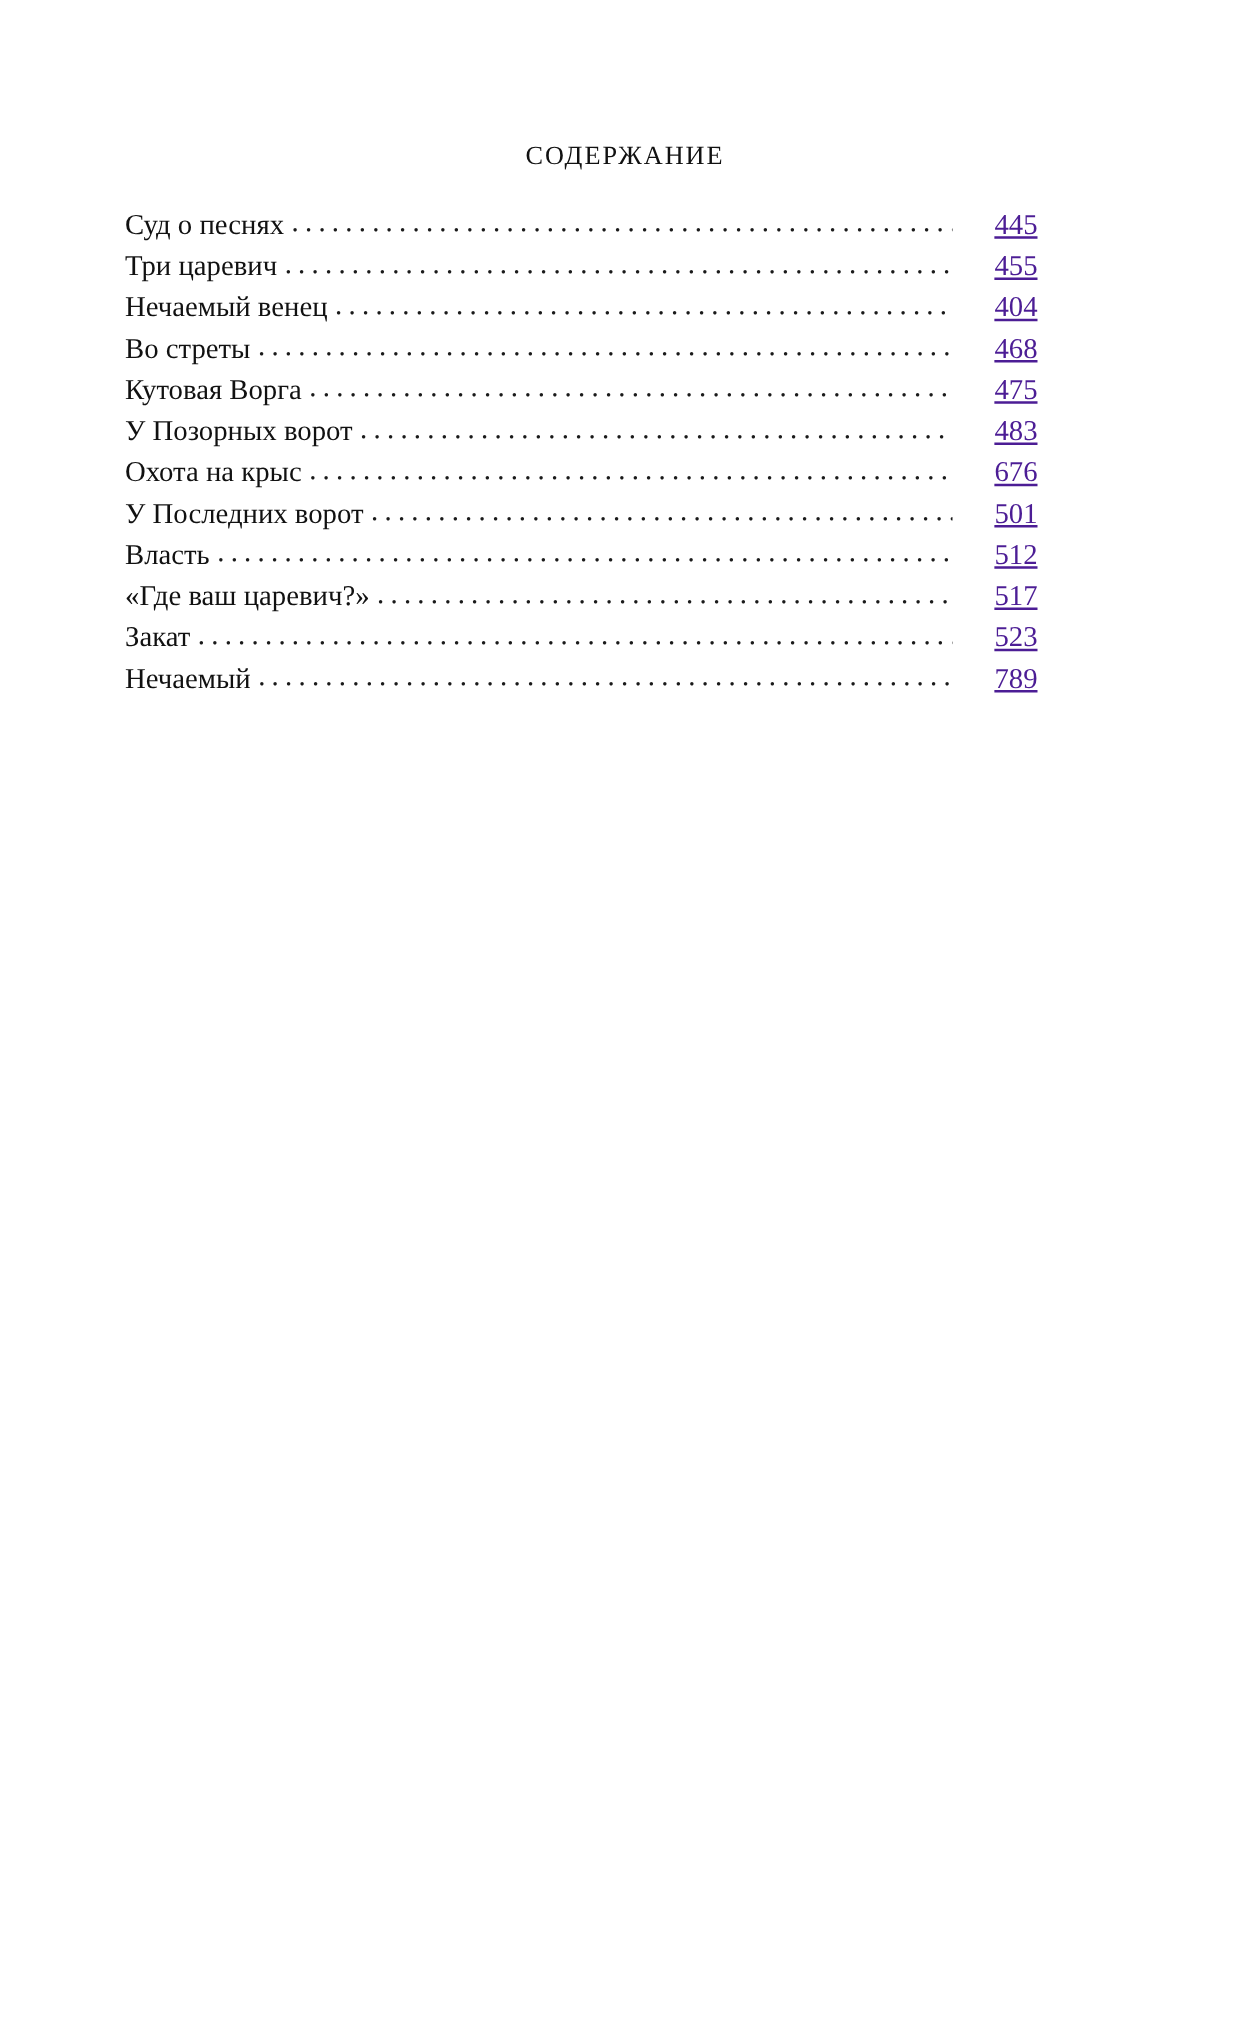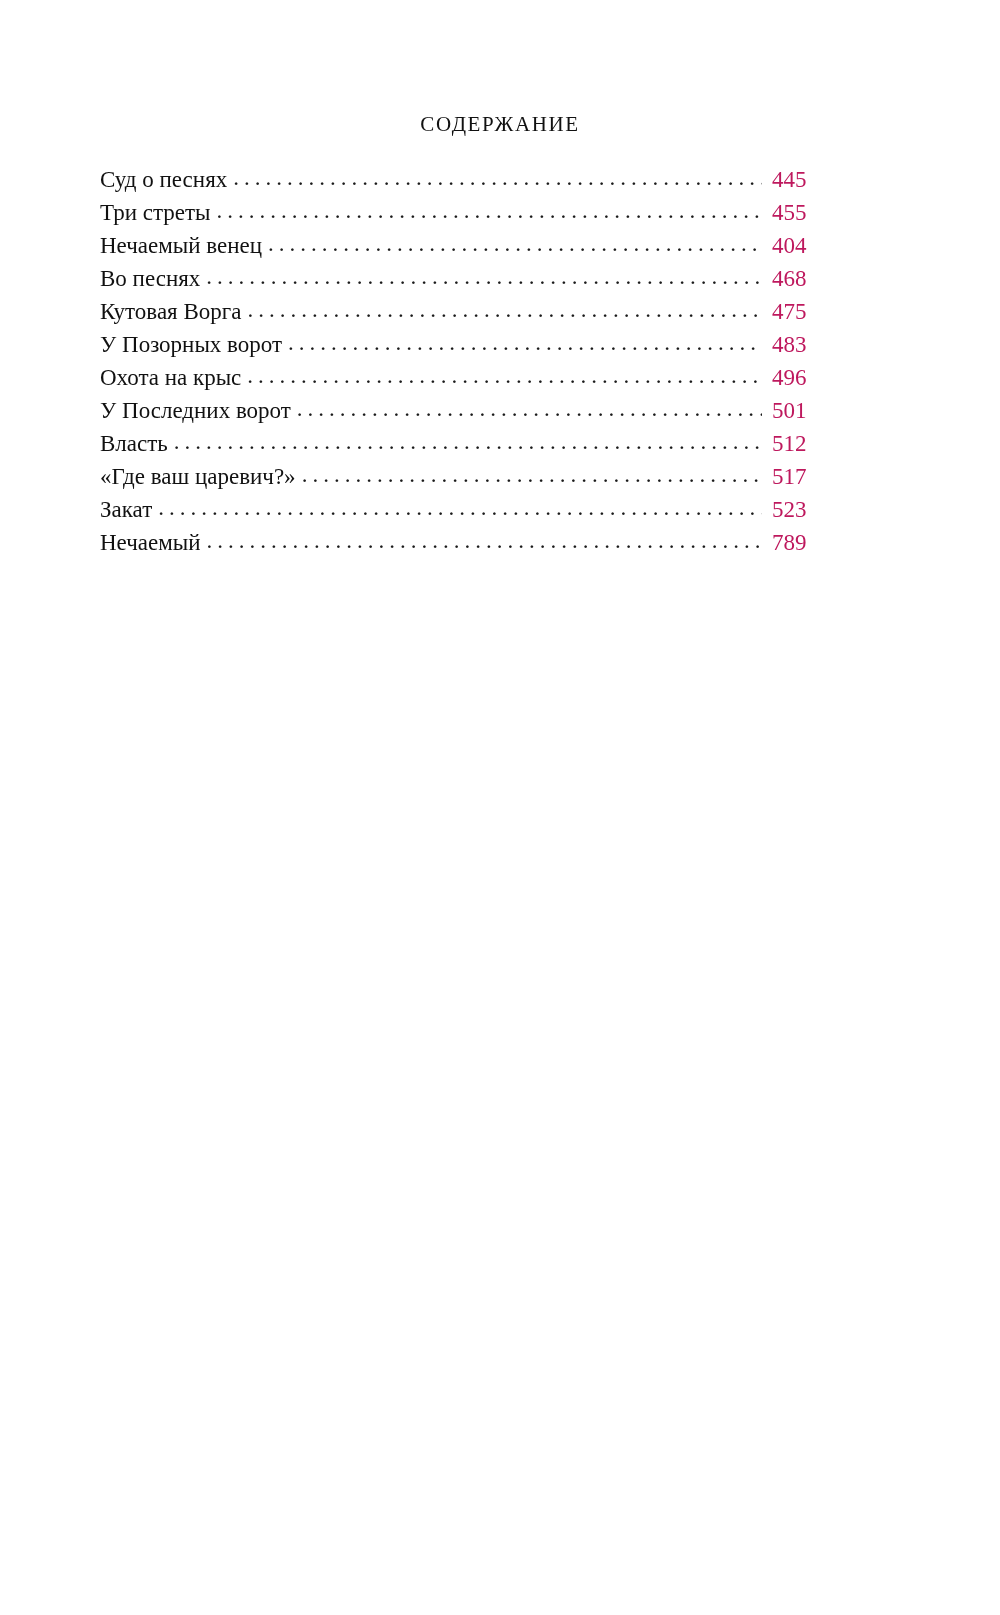--- a/index.html
+++ b/index.html
@@ -61,74 +61,76 @@
     overflow: hidden;
     white-space: nowrap;
     font-size: 23px;
     letter-spacing: 5.0px;
     color: #1a1a1a;
     transform: translateY(-2px);
   }
   .toc-page {
     flex: 0 0 auto;
     width: 58px;
+    text-align: right;
     padding-left: 10px;
     font-size: 23px;
-    color: #be185d;
+    color: #4c1d95;
+    text-decoration: underline;
   }
 </style>
 </head>
 <body>
 
 <div class="page">
 
   <div class="toc-title">СОДЕРЖАНИЕ</div>
 
   <ul class="toc-list">
 
     <li class="toc-entry">
       <span class="toc-label">Суд о песнях</span>
       <span class="toc-dots">......................................................................................................</span>
       <span class="toc-page">445</span>
     </li>
 
     <li class="toc-entry">
-      <span class="toc-label">Три стреты</span>
+      <span class="toc-label">Три царевич</span>
       <span class="toc-dots">......................................................................................................</span>
       <span class="toc-page">455</span>
     </li>
 
     <li class="toc-entry">
       <span class="toc-label">Нечаемый венец</span>
       <span class="toc-dots">......................................................................................................</span>
       <span class="toc-page">404</span>
     </li>
 
     <li class="toc-entry">
-      <span class="toc-label">Во песнях</span>
+      <span class="toc-label">Во стреты</span>
       <span class="toc-dots">......................................................................................................</span>
       <span class="toc-page">468</span>
     </li>
 
     <li class="toc-entry">
       <span class="toc-label">Кутовая Ворга</span>
       <span class="toc-dots">......................................................................................................</span>
       <span class="toc-page">475</span>
     </li>
 
     <li class="toc-entry">
       <span class="toc-label">У Позорных ворот</span>
       <span class="toc-dots">......................................................................................................</span>
       <span class="toc-page">483</span>
     </li>
 
     <li class="toc-entry">
       <span class="toc-label">Охота на крыс</span>
       <span class="toc-dots">......................................................................................................</span>
-      <span class="toc-page">496</span>
+      <span class="toc-page">676</span>
     </li>
 
     <li class="toc-entry">
       <span class="toc-label">У Последних ворот</span>
       <span class="toc-dots">......................................................................................................</span>
       <span class="toc-page">501</span>
     </li>
 
     <li class="toc-entry">
       <span class="toc-label">Власть</span>

